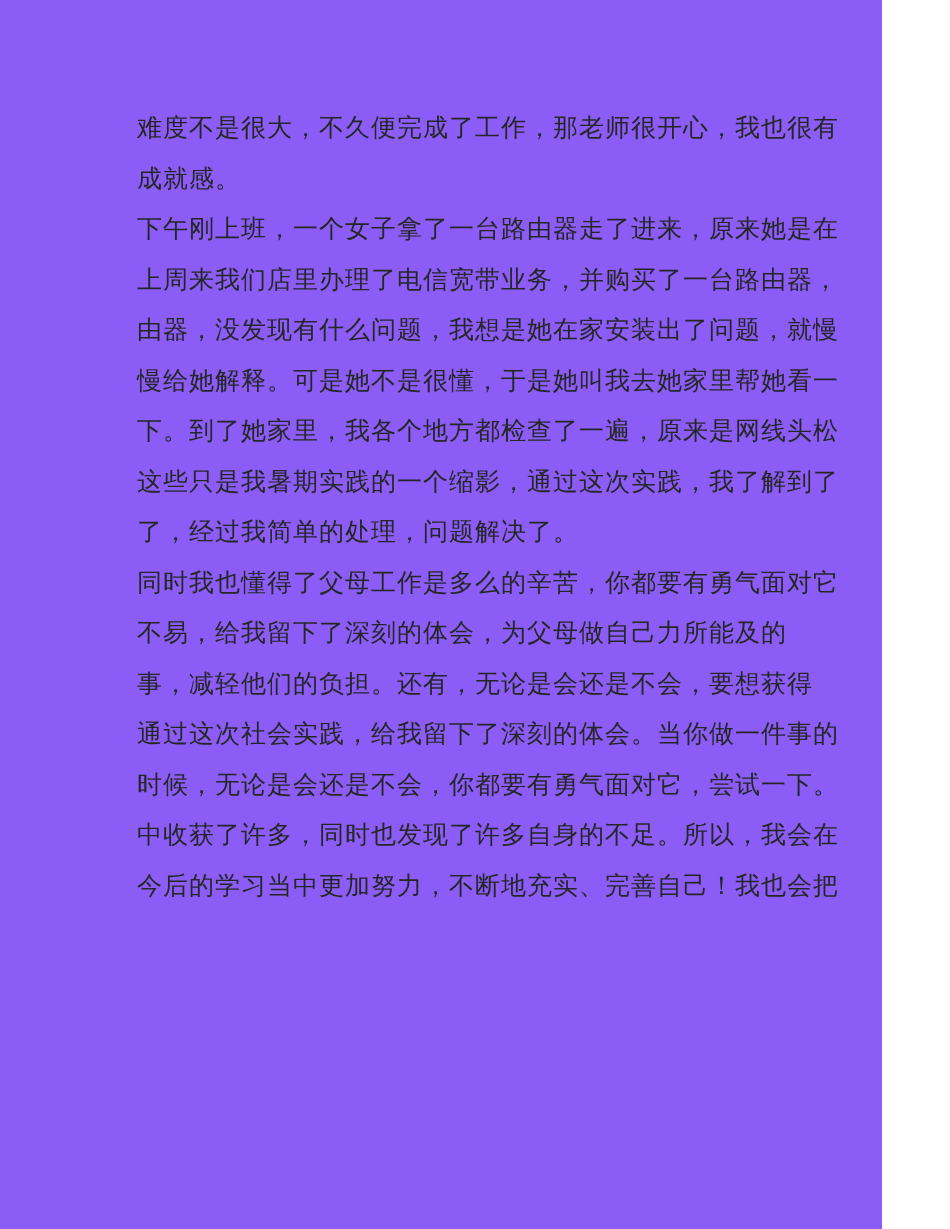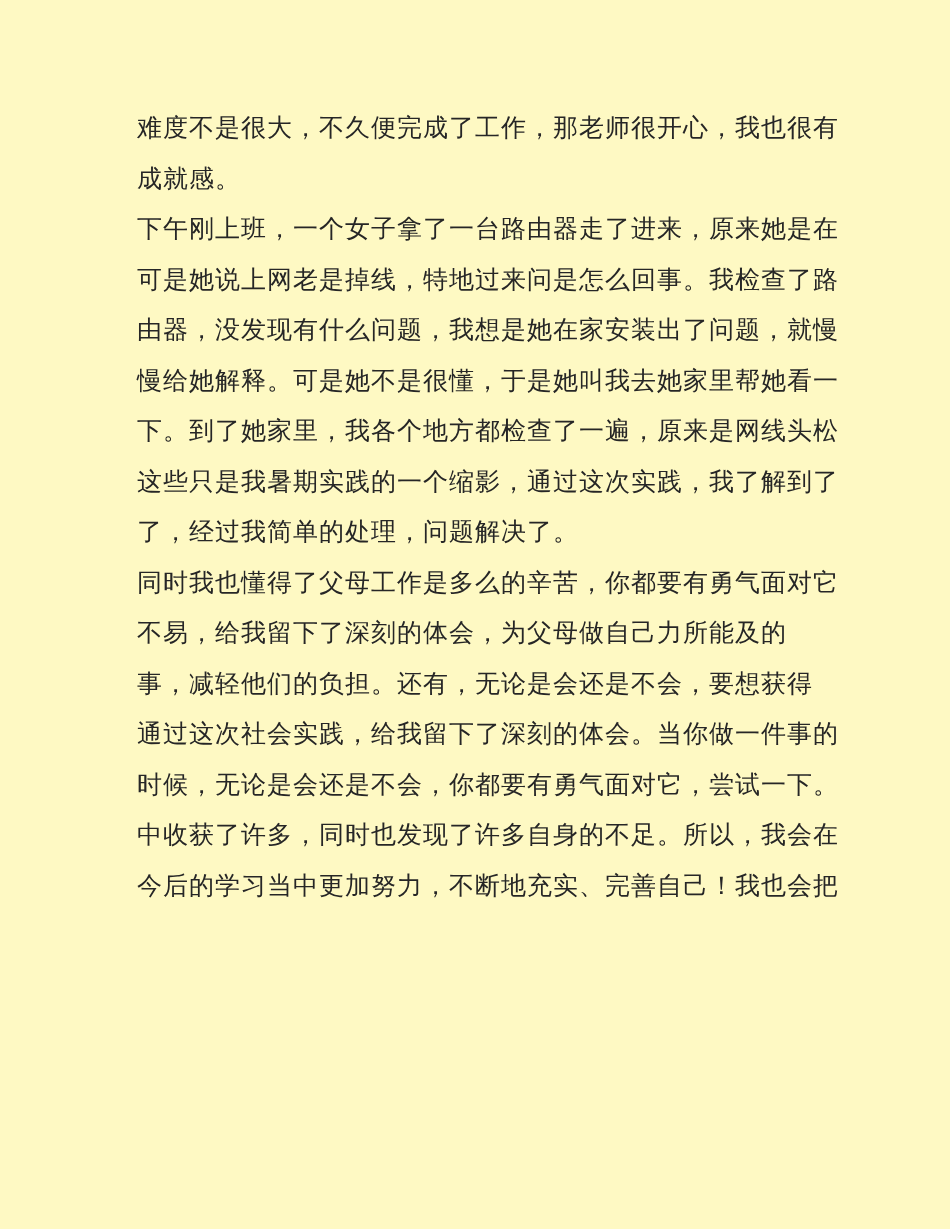--- a/index.html
+++ b/index.html
@@ -5,23 +5,23 @@
     * { margin: 0; padding: 0; box-sizing: border-box; }
     html, body {
       width: 950px;
       height: 1229px;
       background: #ffffff;
       overflow: hidden;
       font-family: "Liberation Serif", "DejaVu Serif", serif;
     }
     .page {
       position: relative;
-      width: 950px;
+      width: 882px;
       height: 1229px;
-      background: #fef9c3;
+      background: #8b5cf6;
     }
     .text-body {
       position: absolute;
       top: 103px;
       left: 137px;
       width: 760px;
     }
     .text-line {
       height: 50.5px;
       line-height: 50.5px;
@@ -33,21 +33,21 @@
     }
   </style>
 </head>
 <body>
 
 <div class="page">
   <div class="text-body">
     <div class="text-line">难度不是很大，不久便完成了工作，那老师很开心，我也很有</div>
     <div class="text-line">成就感。</div>
     <div class="text-line">下午刚上班，一个女子拿了一台路由器走了进来，原来她是在</div>
-    <div class="text-line">可是她说上网老是掉线，特地过来问是怎么回事。我检查了路</div>
+    <div class="text-line">上周来我们店里办理了电信宽带业务，并购买了一台路由器，</div>
     <div class="text-line">由器，没发现有什么问题，我想是她在家安装出了问题，就慢</div>
     <div class="text-line">慢给她解释。可是她不是很懂，于是她叫我去她家里帮她看一</div>
     <div class="text-line">下。到了她家里，我各个地方都检查了一遍，原来是网线头松</div>
     <div class="text-line">这些只是我暑期实践的一个缩影，通过这次实践，我了解到了</div>
     <div class="text-line">了，经过我简单的处理，问题解决了。</div>
     <div class="text-line">同时我也懂得了父母工作是多么的辛苦，你都要有勇气面对它</div>
     <div class="text-line">不易，给我留下了深刻的体会，为父母做自己力所能及的</div>
     <div class="text-line">事，减轻他们的负担。还有，无论是会还是不会，要想获得</div>
     <div class="text-line">通过这次社会实践，给我留下了深刻的体会。当你做一件事的</div>
     <div class="text-line">时候，无论是会还是不会，你都要有勇气面对它，尝试一下。</div>

